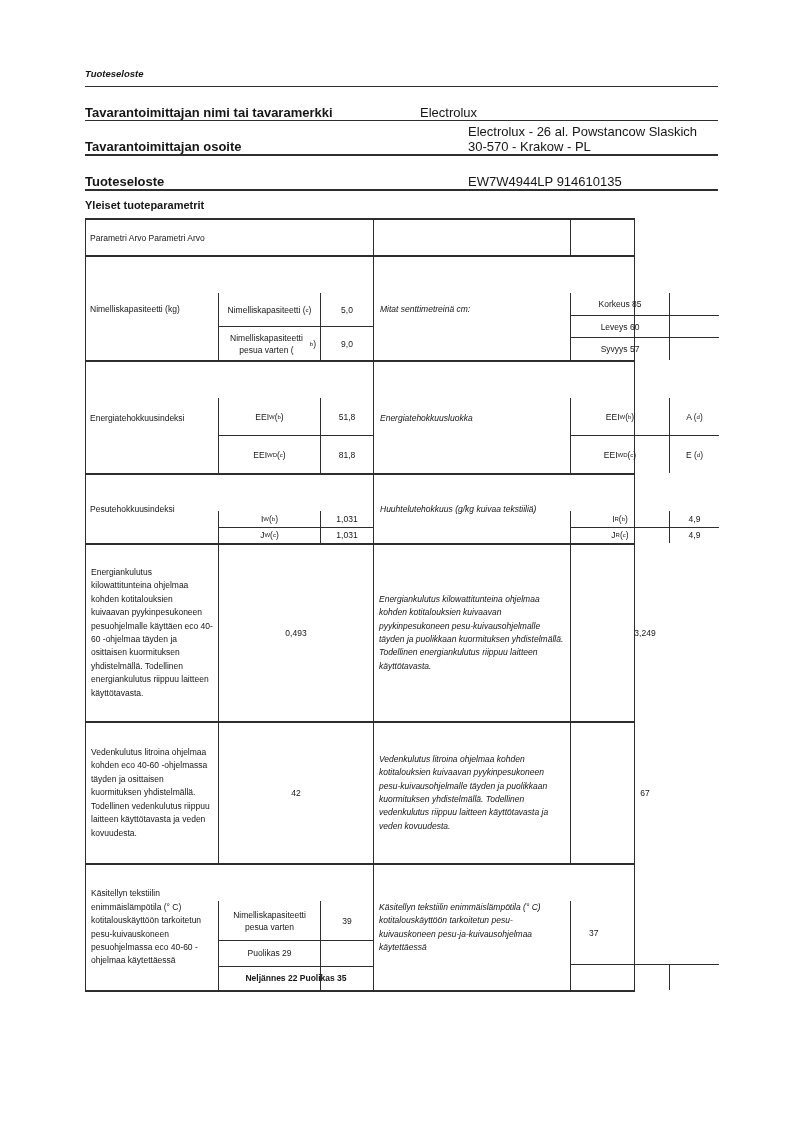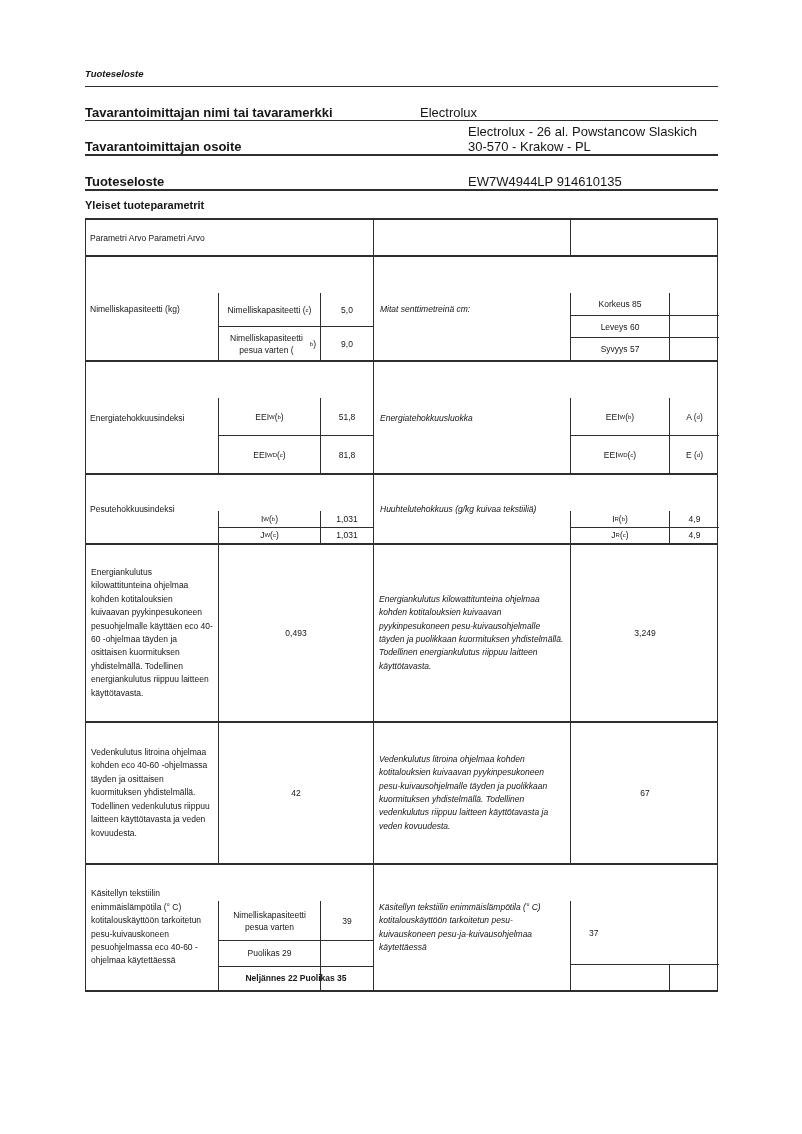--- a/index.html
+++ b/index.html
@@ -23,21 +23,21 @@
   .title-row .b{font-style:italic;}
   .hrow{height:33px;display:flex;align-items:flex-end;font-size:13px;}
   .hrow.bt1{border-bottom:1px solid var(--line);}
   .hrow.bt2{border-bottom:2px solid var(--line);gap:48px;}
   .hlabel{width:287px;flex:none;}
   .hvalue{flex:1;padding-left:48px;}
   .section-row{height:27px;display:flex;align-items:center;font-size:11px;}
 
   
   .gtable{
-    width:633px;box-sizing:border-box;
+    width:550px;box-sizing:border-box;
     border:1px solid var(--line);
     border-top-width:2px;border-bottom-width:2px;
     font-size:8.5px;line-height:12px;
   }
   .trow{display:flex;box-sizing:border-box;}
   .trow + .trow{border-top:2px solid var(--line);}
   .trow > * + *{border-left:1px solid var(--line);}
   .cell{box-sizing:border-box;display:flex;align-items:center;padding:2px 4px;overflow:hidden;}
   .grp{box-sizing:border-box;display:flex;flex-direction:column;padding:0;margin-top:36px;}
   .subrow{display:flex;box-sizing:border-box;min-height:0;}

